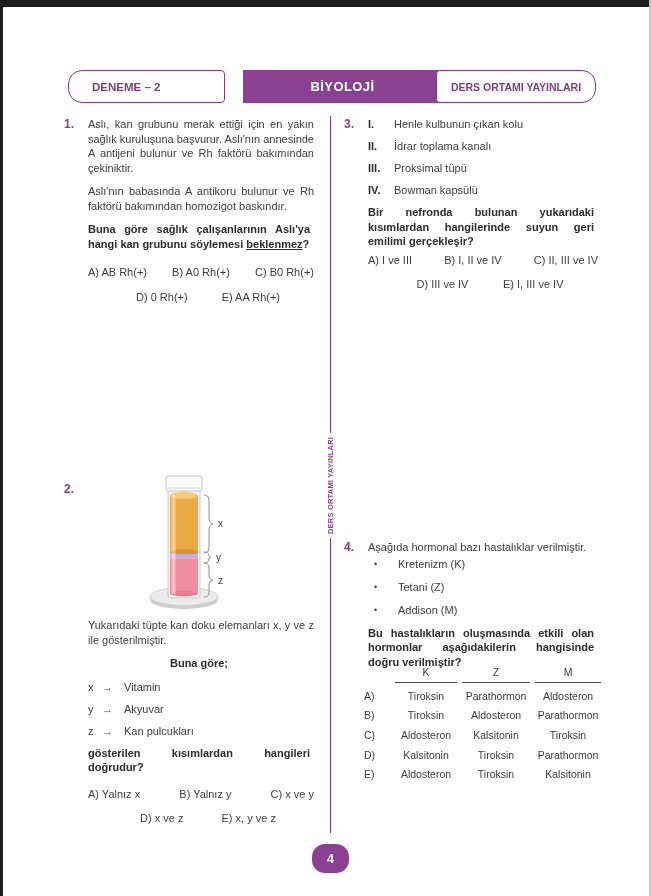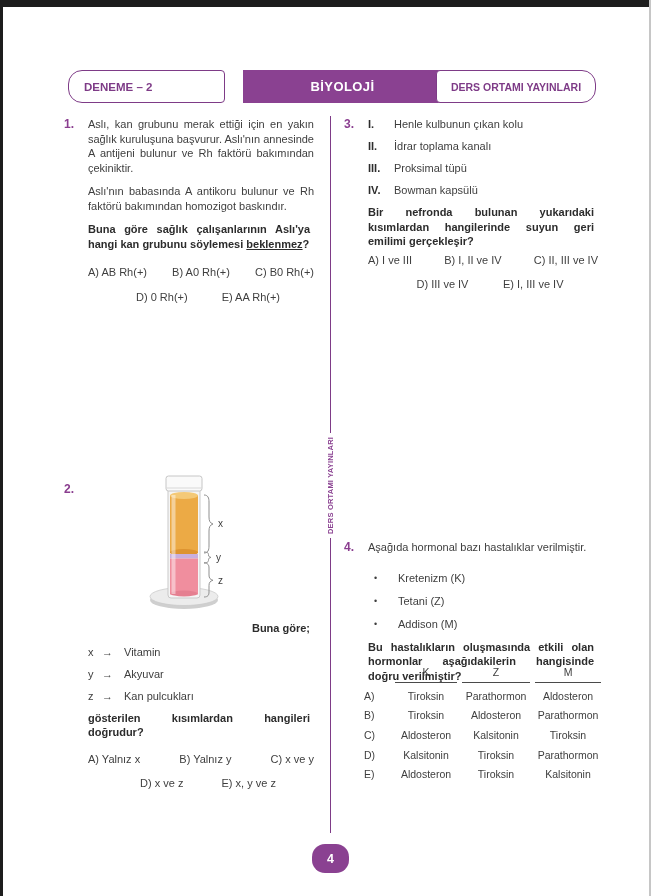--- a/index.html
+++ b/index.html
@@ -9,21 +9,21 @@
     color:#3e3e3e;overflow:hidden;
   }
   .edge-top{position:absolute;left:0;top:0;width:651px;height:7px;background:#1d1d1d;}
   .edge-left{position:absolute;left:0;top:0;width:3px;height:896px;background:#1d1d1d;}
   .edge-right{position:absolute;right:0;top:0;width:2px;height:896px;background:#c6c6c6;}
 
   
   .hdr-box{position:absolute;top:70px;height:33px;box-sizing:border-box;
     display:flex;align-items:center;}
   .hdr-left{left:68px;width:157px;border:1.6px solid #7e3b87;border-radius:14px 4px 4px 14px;
-    padding-left:15px;color:#7e3b87;font-weight:bold;font-size:11.5px;background:#fff;}
+    padding-left:23px;color:#7e3b87;font-weight:bold;font-size:11.5px;background:#fff;}
   .hdr-mid{left:243px;width:199px;background:#8a4191;justify-content:center;
     color:#fff;font-weight:bold;font-size:13px;letter-spacing:.4px;}
   .hdr-right{left:436px;width:160px;border:1.6px solid #7e3b87;border-radius:4px 14px 14px 4px;
     justify-content:center;color:#7e3b87;font-weight:bold;font-size:10.5px;background:#fff;}
 
   
   .vline1{position:absolute;left:330px;top:116px;width:1px;height:317px;background:#7e3b87;}
   .vline2{position:absolute;left:330px;top:538px;width:1px;height:295px;background:#7e3b87;}
   .vlabel{position:absolute;left:321px;top:436px;width:18px;height:99px;
     writing-mode:vertical-rl;transform:rotate(180deg);
@@ -134,21 +134,22 @@
     </g>
     <g font-size="10" fill="#3e3e3e" font-family="Liberation Sans, sans-serif">
       <text x="76" y="55">x</text>
       <text x="74" y="89">y</text>
       <text x="76" y="112">z</text>
     </g>
   </svg>
 </div>
 
 <div class="q-block" style="left:88px;top:618px;">
-  <p class="boldq" style="text-align:right;margin-bottom:9px;">Buna göre;</p>
+  <p class="para">Yukarıdaki tüpte kan doku elemanları x, y ve z ile gösterilmiştir.</p>
+  <p class="boldq" style="text-align:center;margin-bottom:9px;">Buna göre;</p>
   <div class="mrow">
     <span class="ms">x</span>
     <span class="ma">→</span>
     <span>Vitamin</span>
   </div>
   <div class="mrow">
     <span class="ms">y</span>
     <span class="ma">→</span>
     <span>Akyuvar</span>
   </div>
@@ -194,21 +195,21 @@
     <span class="opt">C) II, III ve IV</span>
   </div>
   <div class="opt-row2" style="margin-top:10px;">
     <span class="opt">D) III ve IV</span>
     <span class="opt">E) I, III ve IV</span>
   </div>
 </div>
 
 <div class="q-num" style="left:344px;top:540px;">4.</div>
 <div class="q-block" style="left:368px;top:540px;width:230px;">
-  <p class="para" style="margin-bottom:16px;">Aşağıda hormonal bazı hastalıklar verilmiştir.</p>
+  <p class="para" style="margin-bottom:2px;">Aşağıda hormonal bazı hastalıklar verilmiştir.</p>
   <div class="brow">
     <span class="bd">•</span>
     <span>Kretenizm (K)</span>
   </div>
   <div class="brow">
     <span class="bd">•</span>
     <span>Tetani (Z)</span>
   </div>
   <div class="brow">
     <span class="bd">•</span>

